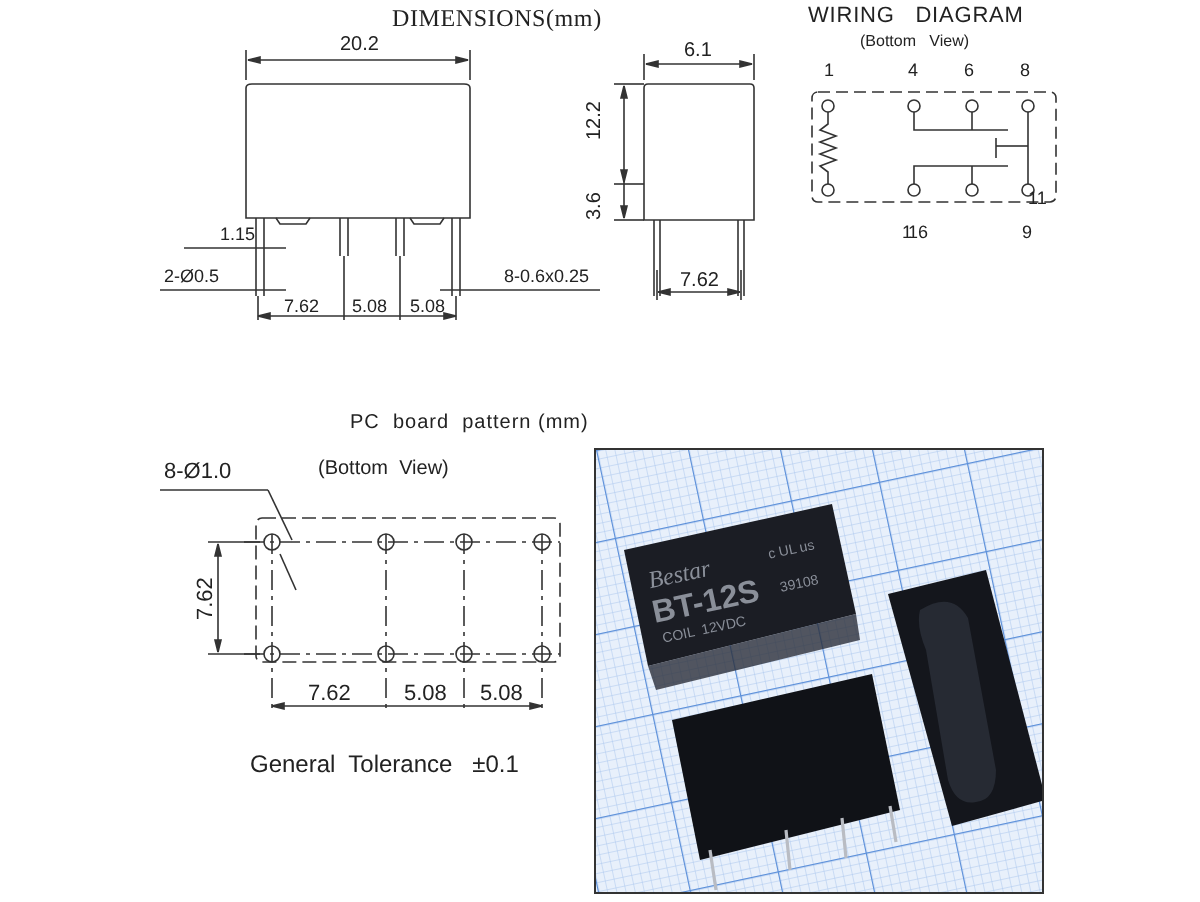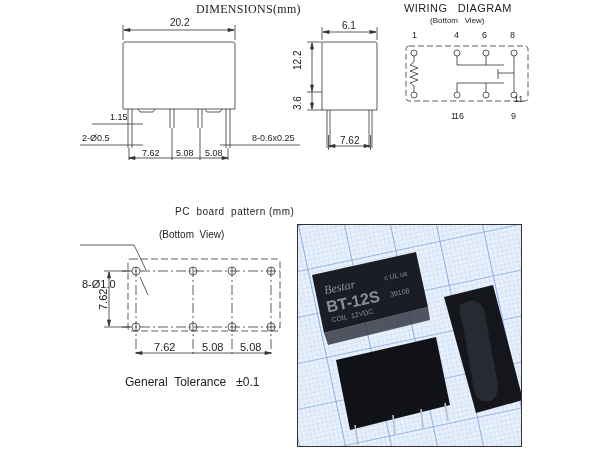--- a/index.html
+++ b/index.html
@@ -117,21 +117,21 @@
     <line x1="98" y1="33" x2="114" y2="33"></line>
   </g>
 </svg>
 <div class="abs" style="left:409px; top:111px; font-size:9px;margin-left:45px;">16</div>
 <div class="abs" style="left:451px; top:111px; font-size:9px;">1</div>
 <div class="abs" style="left:480px; top:94px; font-size:9px;margin-left:34px;">11</div>
 <div class="abs" style="left:511px; top:111px; font-size:9px;">9</div>
 
 <div class="abs" style="left:127px; top:206px; font-size:10px; letter-spacing:0.5px; white-space:pre;margin-left:48px;">PC  board  pattern (mm)</div>
 <div class="abs" style="left:159px; top:229px; font-size:10px; white-space:pre;">(Bottom  View)</div>
-<div class="abs" style="left:82px; top:230px; font-size:11px;margin-top:48px;">8-Ø1.0</div>
+<div class="abs" style="left:82px; top:230px; font-size:11px;">8-Ø1.0</div>
 <svg class="abs" style="left:80px; top:240px;" width="220" height="130" viewBox="0 0 220 130">
   <g stroke="#333" stroke-width="0.8" fill="none">
     <line x1="0" y1="5" x2="54" y2="5"></line>
     <line x1="54" y1="5" x2="66" y2="30"></line>
     <rect x="48" y="19" width="152" height="72" rx="3" stroke-dasharray="7,3"></rect>
     <line x1="42" y1="31" x2="200" y2="31" stroke-dasharray="10,3,2,3"></line>
     <line x1="42" y1="87" x2="200" y2="87" stroke-dasharray="10,3,2,3"></line>
     <circle cx="56" cy="31" r="4"></circle>
       <circle cx="113" cy="31" r="4"></circle>
       <circle cx="152" cy="31" r="4"></circle>

